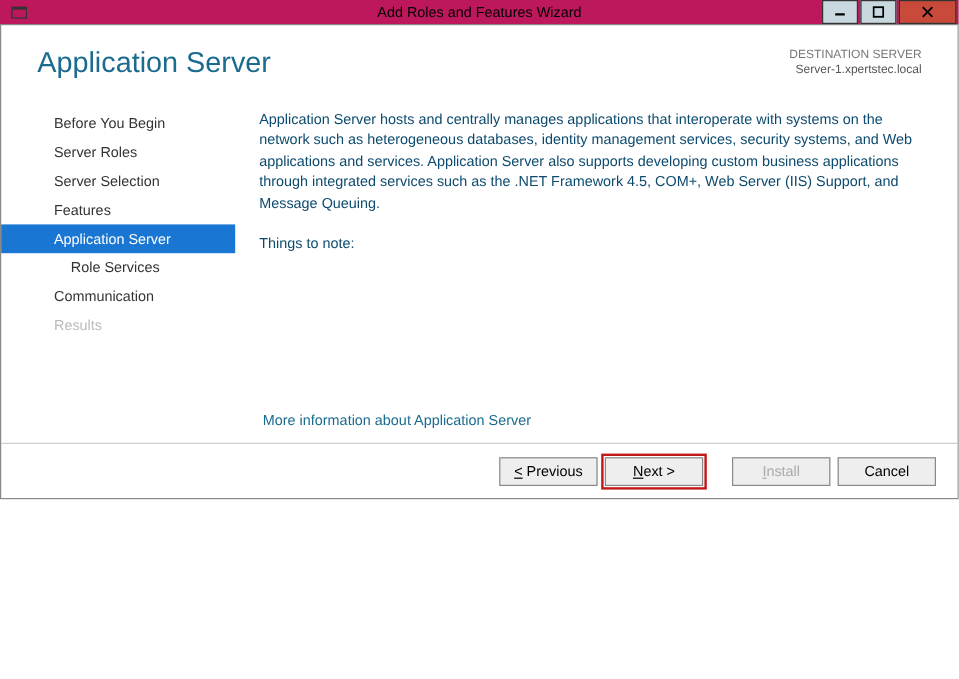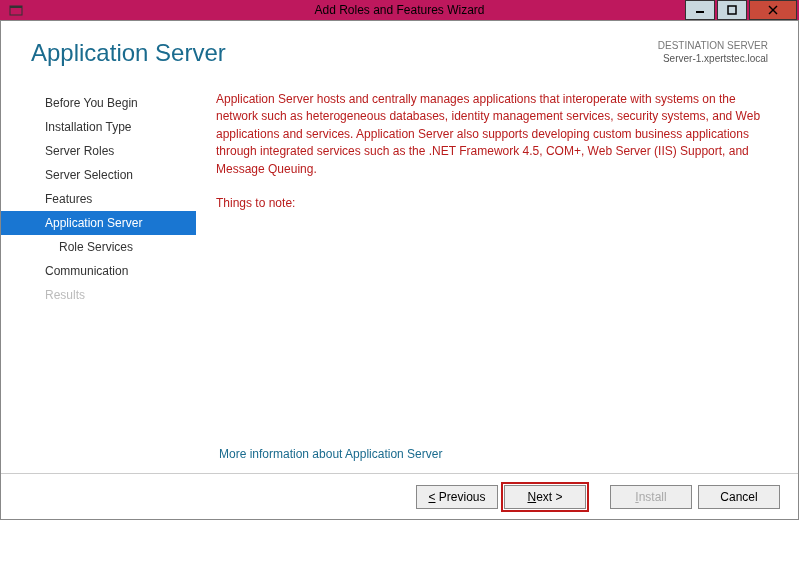--- a/index.html
+++ b/index.html
@@ -36,21 +36,21 @@
       font-size: 12px;
       font-family: Arial;
       background: #c8d8de;
     }
     .win-btn.close { background: #c84a3a; color: #000; width: 48px; }
     .win-btn.minimize { background: #c8d8de; }
     .win-btn.maximize { background: #c8d8de; }
     
     .wizard-body {
       border: 1px solid #888;
-      height: 500px;
+      height: 396px;
       background: #fff;
       position: relative;
     }
     
     .header {
       padding: 18px 30px 6px 30px;
       display: flex;
       justify-content: space-between;
       align-items: flex-start;
     }
@@ -86,21 +86,21 @@
       background: #1976d2;
       color: #fff;
     }
     .sidebar-item.sub { padding-left: 58px; }
     .sidebar-item.disabled { color: #bbb; cursor: default; }
     
     .main {
       flex: 1;
       padding: 8px 32px 0 20px;
       font-size: 12px;
-      color: #b91c1c;
+      color: #0c4a6e;
     }
     .desc { line-height: 1.45; margin-bottom: 18px; }
     .note-head { margin-bottom: 14px; }
     .note-list { padding-left: 18px; }
     .note-list li { line-height: 1.45; margin-bottom: 8px; }
     
     .more-info {
       position: absolute;
       left: 218px;
       bottom: 58px;
@@ -173,21 +173,20 @@
     <div class="page-title">Application Server</div>
     <div class="dest-server">
       <div class="label">DESTINATION SERVER</div>
       <div>Server-1.xpertstec.local</div>
     </div>
   </div>
 
   <div class="content">
     <div class="sidebar" id="sidebar">
         <div class="sidebar-item">Before You Begin</div>
-        <div class="sidebar-item">Installation Type</div>
         <div class="sidebar-item">Server Roles</div>
         <div class="sidebar-item">Server Selection</div>
         <div class="sidebar-item">Features</div>
         <div class="sidebar-item selected">Application Server</div>
         <div class="sidebar-item sub">Role Services</div>
         <div class="sidebar-item">Communication</div>
         <div class="sidebar-item disabled">Results</div>
       </div>
     <div class="main">
       <p class="desc">Application Server hosts and centrally manages applications that interoperate with systems on the network such as heterogeneous databases, identity management services, security systems, and Web applications and services. Application Server also supports developing custom business applications through integrated services such as the .NET Framework 4.5, COM+, Web Server (IIS) Support, and Message Queuing.</p>

